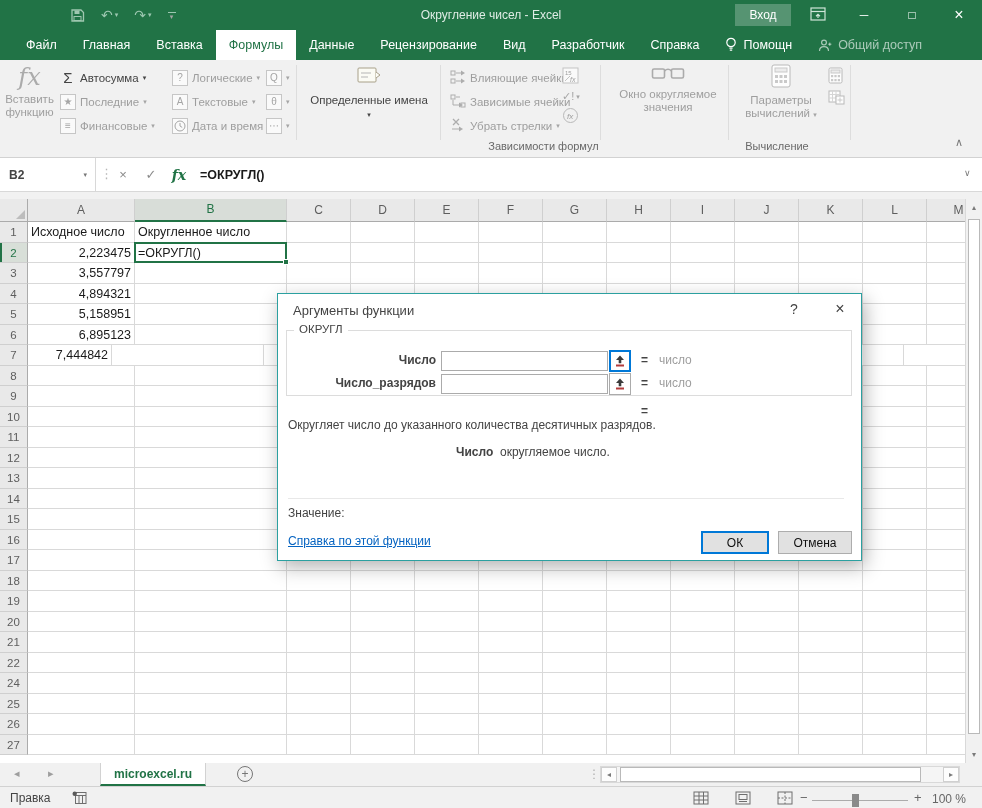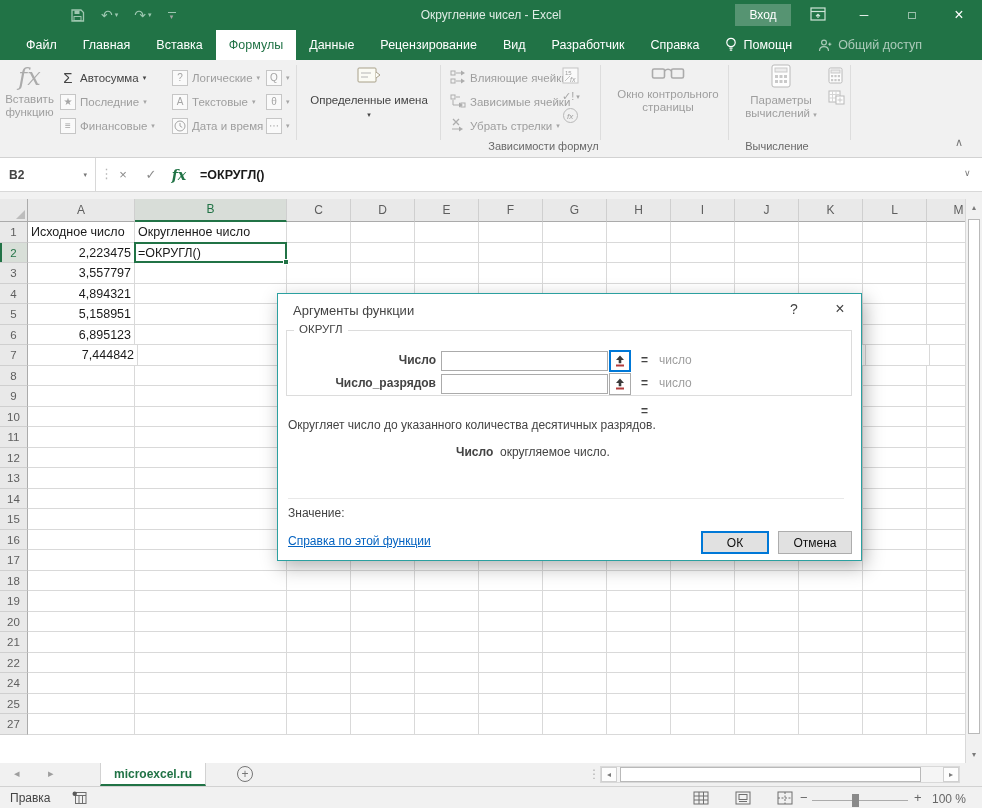--- a/index.html
+++ b/index.html
@@ -324,21 +324,21 @@
             <text x="5" y="12" font-size="8" font-style="italic" fill="#9E9E9E">fx</text>
           </svg></span>
     </div>
   </div>
   <div class="bigbtn" style="left:612px;width:112px">
     <span><svg width="34" height="18" viewBox="0 0 34 18">
           <rect x="1.5" y="5" width="12" height="9" rx="1.5" fill="none" stroke="#ABABAB" stroke-width="1.6"></rect>
           <rect x="20.5" y="5" width="12" height="9" rx="1.5" fill="none" stroke="#ABABAB" stroke-width="1.6"></rect>
           <path d="M13.5 7q3.5-3.5 7 0" fill="none" stroke="#ABABAB" stroke-width="1.6"></path>
         </svg></span>
-    <span class="blabel">Окно контрольного страницы</span>
+    <span class="blabel">Окно округляемое значения</span>
   </div>
   <span class="glabel" style="left:441px;width:205px">Зависимости формул</span>
 
   <div class="bigbtn" style="left:737px;width:88px">
     <span><svg width="20" height="24" viewBox="0 0 20 24">
           <rect x="1" y="1" width="18" height="22" rx="2" fill="#FDFDFD" stroke="#B9B9B9"></rect>
           <rect x="4" y="4" width="12" height="4" fill="#ECECEC" stroke="#C9C9C9"></rect>
           <g fill="#C9C9C9">
             <rect x="4" y="11" width="3" height="3"></rect>
             <rect x="8.5" y="11" width="3" height="3"></rect>
@@ -504,21 +504,21 @@
         <div class="g-cell" style="width: 64px;"></div>
         <div class="g-cell" style="width: 64px;"></div>
         <div class="g-cell" style="width: 64px;"></div>
         <div class="g-cell" style="width: 64px;"></div>
         <div class="g-cell" style="width: 64px;"></div>
         <div class="g-cell" style="width: 64px;"></div>
         <div class="g-cell" style="width: 64px;"></div>
       </div>
       <div class="g-row">
         <div class="g-rhdr">7</div>
-        <div class="g-cell num" style="width: 110px;">7,444842</div>
+        <div class="g-cell num" style="width: 84px;">7,444842</div>
         <div class="g-cell" style="width: 152px;"></div>
         <div class="g-cell" style="width: 64px;"></div>
         <div class="g-cell" style="width: 64px;"></div>
         <div class="g-cell" style="width: 64px;"></div>
         <div class="g-cell" style="width: 64px;"></div>
         <div class="g-cell" style="width: 64px;"></div>
         <div class="g-cell" style="width: 64px;"></div>
         <div class="g-cell" style="width: 64px;"></div>
         <div class="g-cell" style="width: 64px;"></div>
         <div class="g-cell" style="width: 64px;"></div>
@@ -776,20 +776,36 @@
         <div class="g-cell" style="width: 64px;"></div>
         <div class="g-cell" style="width: 64px;"></div>
         <div class="g-cell" style="width: 64px;"></div>
         <div class="g-cell" style="width: 64px;"></div>
         <div class="g-cell" style="width: 64px;"></div>
         <div class="g-cell" style="width: 64px;"></div>
         <div class="g-cell" style="width: 64px;"></div>
       </div>
       <div class="g-row">
         <div class="g-rhdr">25</div>
+        <div class="g-cell" style="width: 107px;"></div>
+        <div class="g-cell" style="width: 152px;"></div>
+        <div class="g-cell" style="width: 64px;"></div>
+        <div class="g-cell" style="width: 64px;"></div>
+        <div class="g-cell" style="width: 64px;"></div>
+        <div class="g-cell" style="width: 64px;"></div>
+        <div class="g-cell" style="width: 64px;"></div>
+        <div class="g-cell" style="width: 64px;"></div>
+        <div class="g-cell" style="width: 64px;"></div>
+        <div class="g-cell" style="width: 64px;"></div>
+        <div class="g-cell" style="width: 64px;"></div>
+        <div class="g-cell" style="width: 64px;"></div>
+        <div class="g-cell" style="width: 64px;"></div>
+      </div>
+      <div class="g-row">
+        <div class="g-rhdr">26</div>
         <div class="g-cell" style="width: 107px;"></div>
         <div class="g-cell" style="width: 152px;"></div>
         <div class="g-cell" style="width: 64px;"></div>
         <div class="g-cell" style="width: 64px;"></div>
         <div class="g-cell" style="width: 64px;"></div>
         <div class="g-cell" style="width: 64px;"></div>
         <div class="g-cell" style="width: 64px;"></div>
         <div class="g-cell" style="width: 64px;"></div>
         <div class="g-cell" style="width: 64px;"></div>
         <div class="g-cell" style="width: 64px;"></div>

